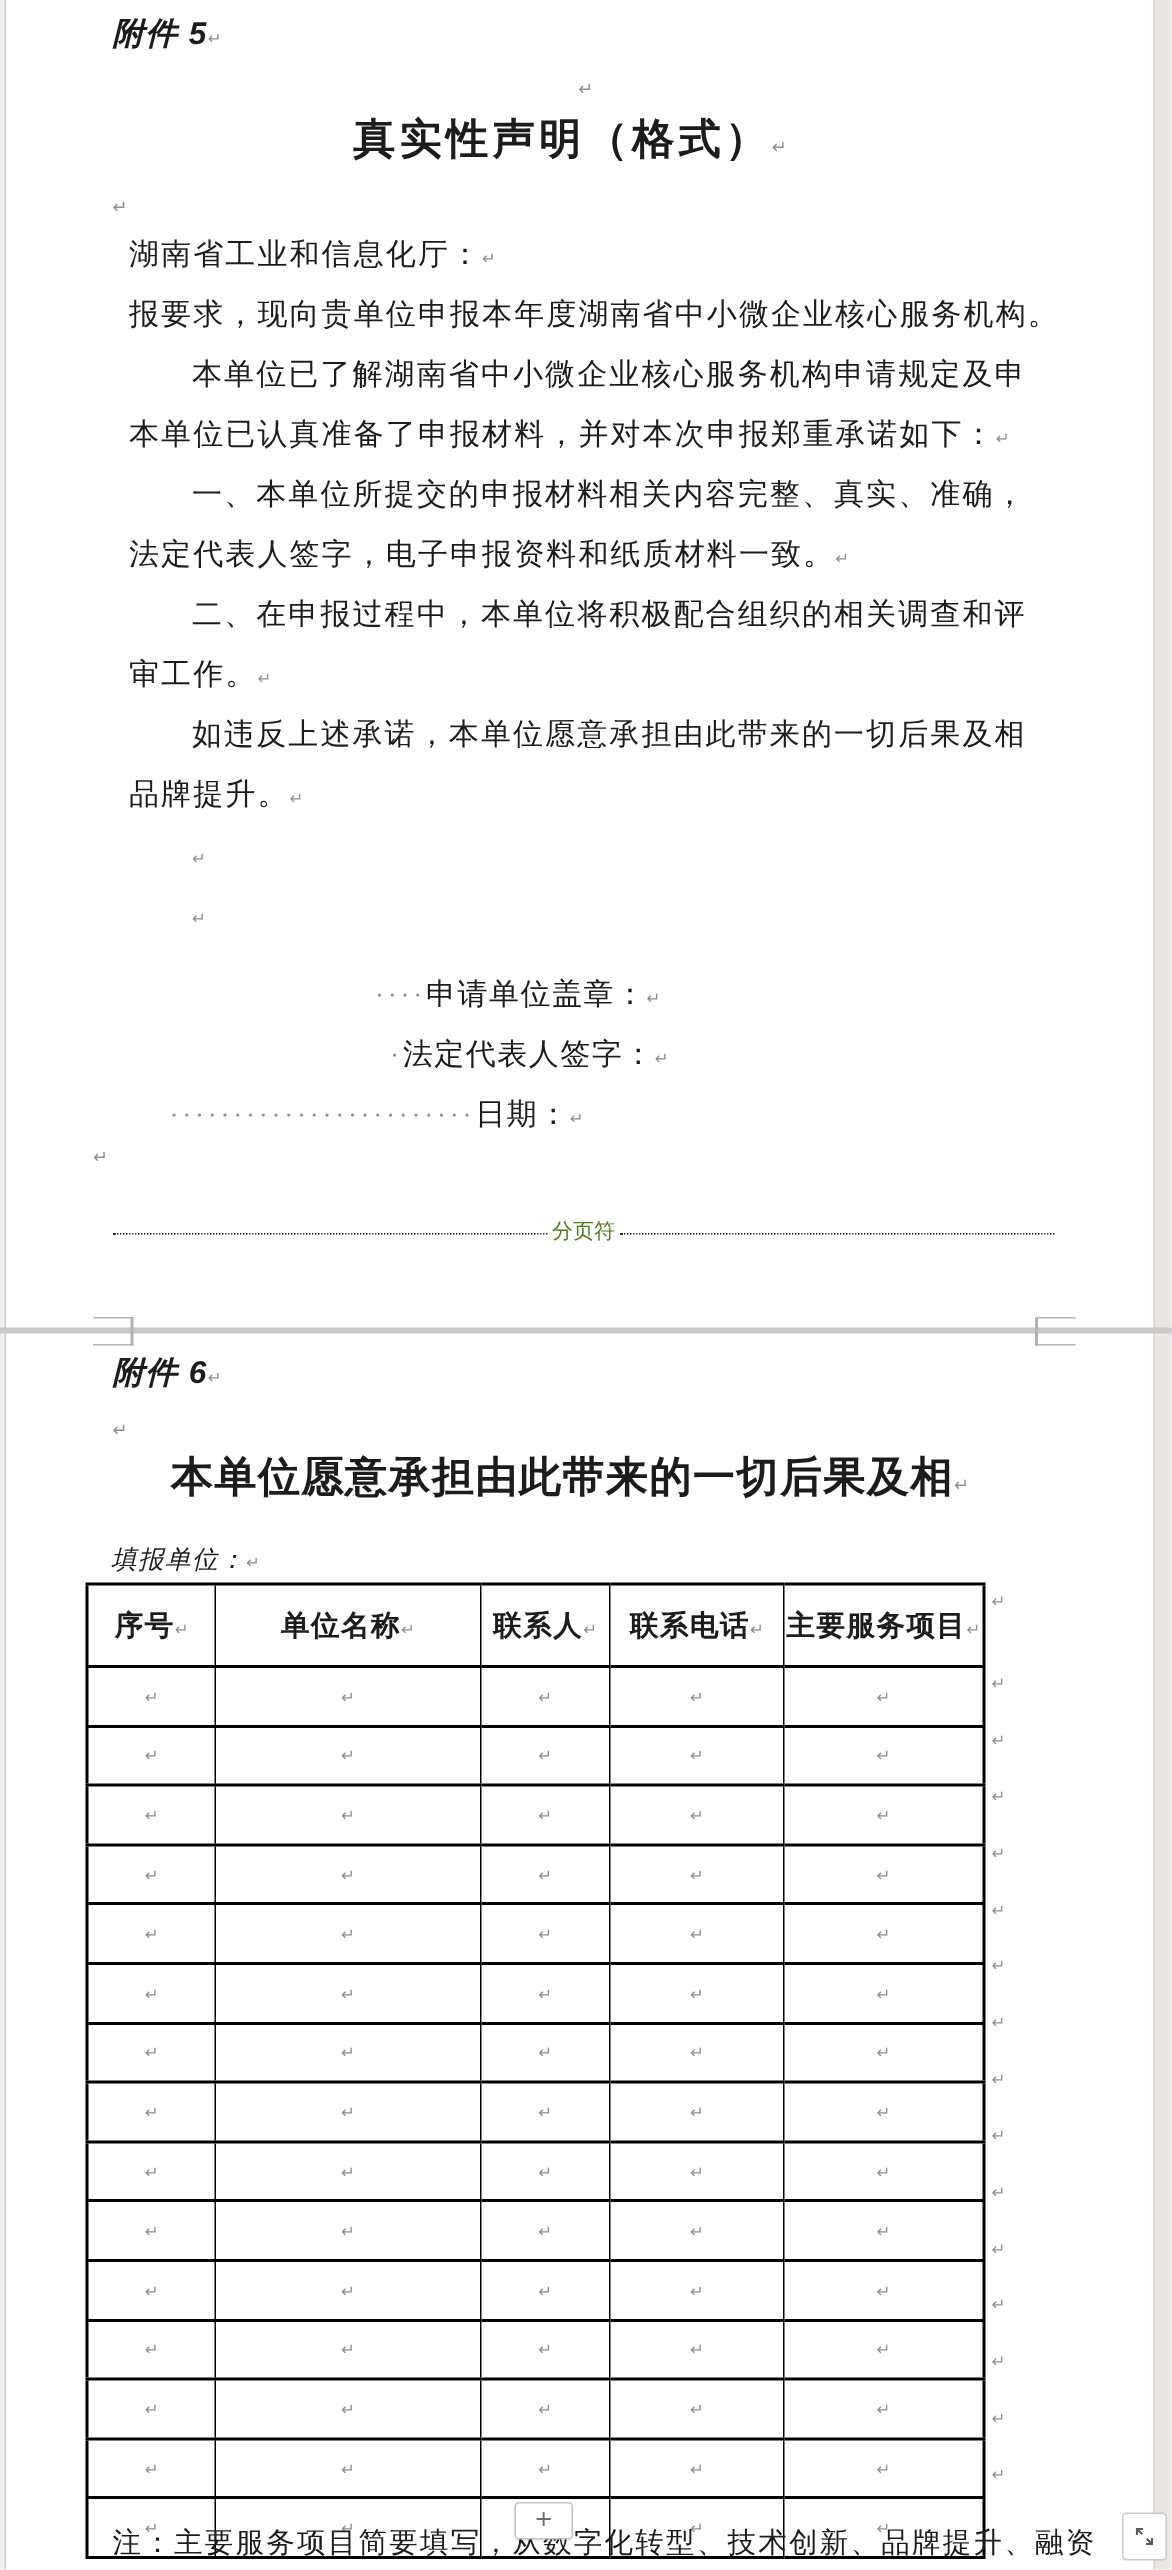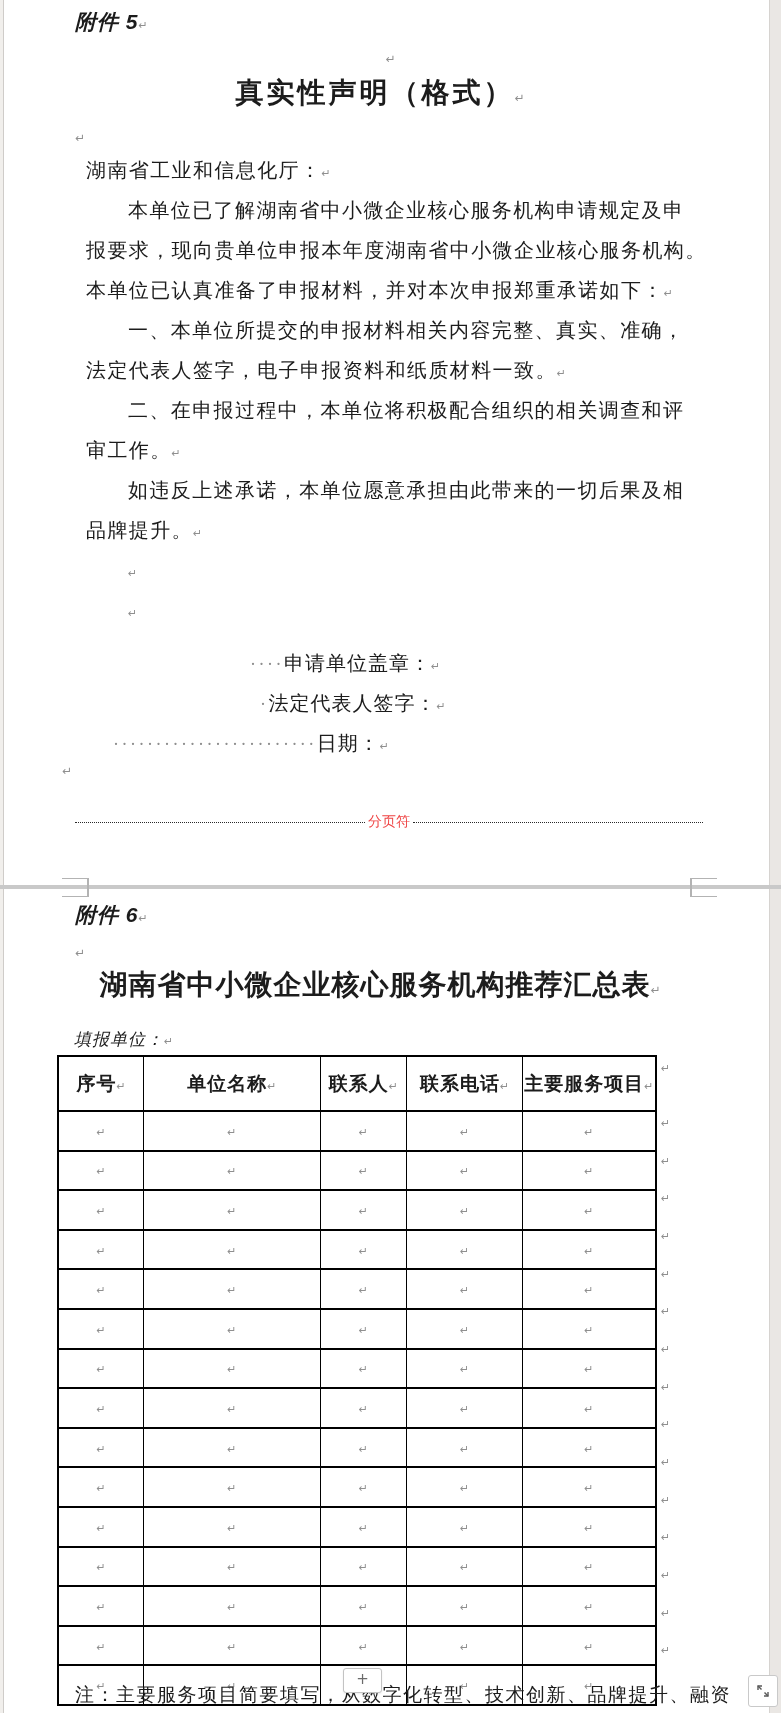--- a/index.html
+++ b/index.html
@@ -25,21 +25,21 @@
   .bodyline.indent{padding-left:42px;}
   .sigline{height:30px;line-height:30px;font-size:20px;letter-spacing:1px;white-space:nowrap;}
   .sig0{left:250px;top:648px;}
   .sig1{left:260px;top:688px;}
   .sig2{left:113px;top:728px;}
   .spacedots{color:#8f8f8f;letter-spacing:2.5px;font-size:18px;}
   #p1-pilcrow-end{left:62px;top:764px;}
   
   #pagebreak{left:75px;top:812px;width:628px;height:20px;display:flex;align-items:center;}
   #pagebreak .dotseg{flex:1;height:0;border-bottom:1px dotted #2a2a2a;}
-  #pagebreak .pb-label{font-size:14px;padding:0 3px;line-height:18px;color:#ef4444;}
+  #pagebreak .pb-label{font-size:14px;padding:0 3px;line-height:18px;color:#4d7c0f;}
   
   #separator{left:0;top:885px;width:781px;height:4px;background:#c9c9c9;}
   .margin-mark{width:25px;height:17px;top:878px;}
   .margin-mark.mm-left{left:62px;border-right:2px solid #b3b3b3;border-top:1px solid #b3b3b3;border-bottom:1px solid #b3b3b3;}
   .margin-mark.mm-right{left:690px;border-left:2px solid #b3b3b3;border-top:1px solid #b3b3b3;border-bottom:1px solid #b3b3b3;}
   
   #a6{left:75px;top:901px;}
   #p2-pilcrow-1{left:75px;top:946px;}
   #p2-title{left:0;top:966px;width:760px;text-align:center;font-size:28px;font-weight:600;letter-spacing:1px;}
   #form-unit{left:74px;top:1028px;font-size:17px;letter-spacing:1px;font-style:italic;}
@@ -68,22 +68,22 @@
 <div class="abs attach-label" id="a5"><span>附件 5</span><span class="pilcrow sm">↵</span></div>
 
 <div class="abs pilcrow" id="p1-pilcrow-center">↵</div>
 
 <div class="abs" id="p1-title"><span>真实性声明（格式）</span><span class="pilcrow">↵</span></div>
 
 <div class="abs pilcrow" id="p1-pilcrow-top">↵</div>
 
 <div class="abs" id="p1-body">
     <div class="bodyline"><span>湖南省工业和信息化厅：</span><span class="pilcrow sm">↵</span></div>
+    <div class="bodyline"><span>报要求，现向贵单位申报本年度湖南省中小微企业核心服务机构。</span></div>
     <div class="bodyline indent"><span>本单位已了解湖南省中小微企业核心服务机构申请规定及申</span></div>
-    <div class="bodyline"><span>报要求，现向贵单位申报本年度湖南省中小微企业核心服务机构。</span></div>
     <div class="bodyline"><span>本单位已认真准备了申报材料，并对本次申报郑重承诺如下：</span><span class="pilcrow sm">↵</span></div>
     <div class="bodyline indent"><span>一、本单位所提交的申报材料相关内容完整、真实、准确，</span></div>
     <div class="bodyline"><span>法定代表人签字，电子申报资料和纸质材料一致。</span><span class="pilcrow sm">↵</span></div>
     <div class="bodyline indent"><span>二、在申报过程中，本单位将积极配合组织的相关调查和评</span></div>
     <div class="bodyline"><span>审工作。</span><span class="pilcrow sm">↵</span></div>
     <div class="bodyline indent"><span>如违反上述承诺，本单位愿意承担由此带来的一切后果及相</span></div>
     <div class="bodyline"><span>品牌提升。</span><span class="pilcrow sm">↵</span></div>
     <div class="bodyline indent"><span></span><span class="pilcrow sm">↵</span></div>
     <div class="bodyline indent"><span></span><span class="pilcrow sm">↵</span></div>
   </div>
@@ -103,21 +103,21 @@
 </div>
 
 <div class="abs" id="separator"></div>
 <div class="abs margin-mark mm-left"></div>
 <div class="abs margin-mark mm-right"></div>
 
 <div class="abs attach-label" id="a6"><span>附件 6</span><span class="pilcrow sm">↵</span></div>
 
 <div class="abs pilcrow" id="p2-pilcrow-1">↵</div>
 
-<div class="abs" id="p2-title"><span>湖南省中小微企业核心服务机构推荐汇总表</span><span class="pilcrow">↵</span></div>
+<div class="abs" id="p2-title"><span>本单位愿意承担由此带来的一切后果及相</span><span class="pilcrow">↵</span></div>
 
 <div class="abs" id="form-unit"><span>填报单位：</span><span class="pilcrow sm">↵</span></div>
 
 <table id="summary-table">
   <colgroup>
       <col style="width: 14.3333%;">
       <col style="width: 29.5%;">
       <col style="width: 14.5%;">
       <col style="width: 19.3333%;">
       <col style="width: 22.3333%;">

